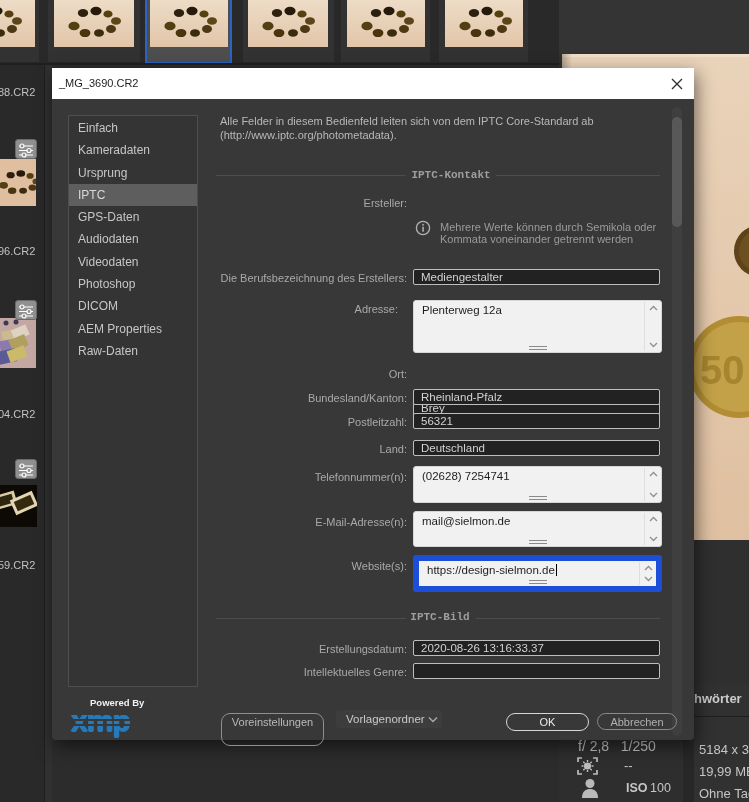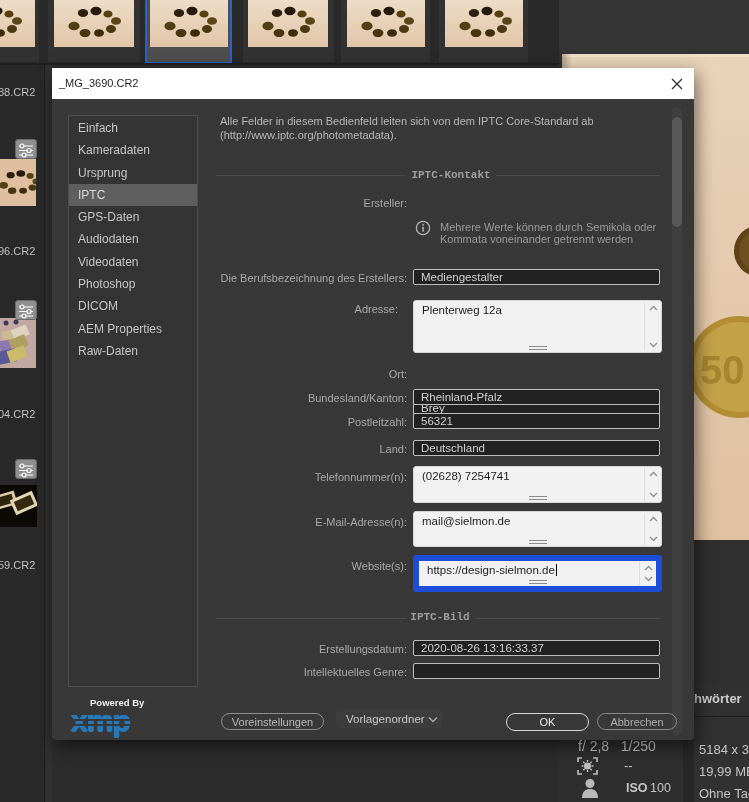--- a/index.html
+++ b/index.html
@@ -261,21 +261,21 @@
 
     <div class="lbl" style="left:150px;top:598px;width:205px;">Intellektuelles Genre:</div>
     <div class="inp" style="top:595px;"></div>
 
     <div class="abs" style="left:19px;top:629px;width:120px;height:40px;">
       <div class="abs" style="left:19px;top:0px;font-size:9.5px;font-weight:bold;color:#f2f2f2;">Powered By</div>
       <div class="abs" style="left:0px;top:7px;font-size:30px;font-weight:bold;color:#2779b8;letter-spacing:-1px;text-shadow:0.7px 0 #2779b8,-0.7px 0 #2779b8,0 0.5px #2779b8;">xmp</div>
       <div class="abs" style="left:0px;top:22px;width:68px;height:2px;background:#383838;"></div>
       <div class="abs" style="left:0px;top:27px;width:68px;height:2px;background:#383838;"></div>
     </div>
-    <div class="abs btn" style="left:169px;top:645px;width:103px;height:17px;border:1px solid #8f8f8f;border-radius:9px;color:#b9b9b9;">Voreinstellungen</div>
+    <div class="abs btn" style="left:169px;top:645px;width:103px;height:33px;border:1px solid #8f8f8f;border-radius:9px;color:#b9b9b9;">Voreinstellungen</div>
     <div class="abs" style="left:284px;top:642px;width:106px;height:18px;background:#3d3d3d;border-radius:3px;color:#c9c9c9;font-size:11.5px;text-align:left;line-height:18px;padding-left:10px;">Vorlagenordner&nbsp;<svg width="10" height="7" style="display:inline-block;">
           <path d="M1,1.5 L5,5.5 L9,1.5" stroke="#a8a8a8" stroke-width="1.5" fill="none"></path>
         </svg></div>
     <div class="abs btn" style="left:454px;top:645px;width:83px;height:18px;border:1px solid #d7d7d7;border-radius:9px;color:#ececec;">OK</div>
     <div class="abs btn" style="left:545px;top:645px;width:80px;height:17px;border:1px solid #8a8a8a;border-radius:9px;color:#b0b0b0;">Abbrechen</div>
   </div>
 
   <svg width="0" height="0" style="position:absolute;">
     <defs>
       <linearGradient id="pbg" x1="0" y1="0" x2="0" y2="1">

